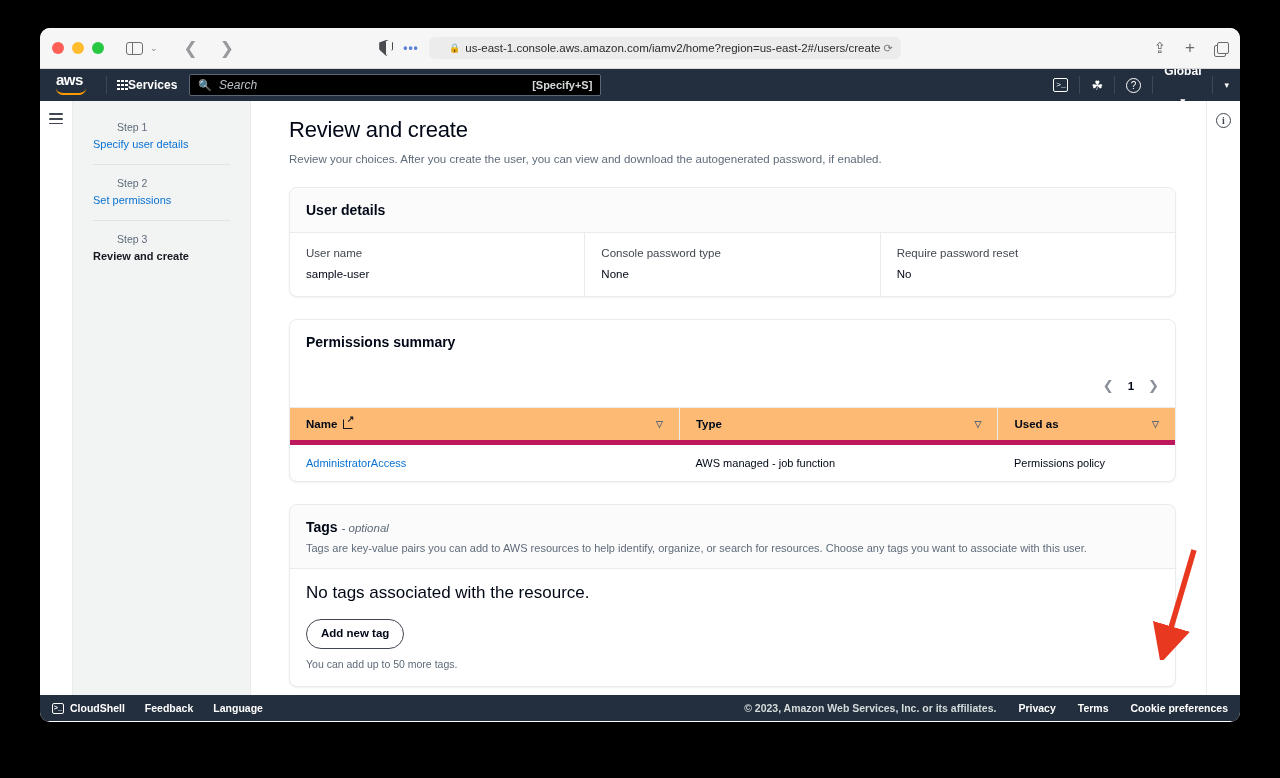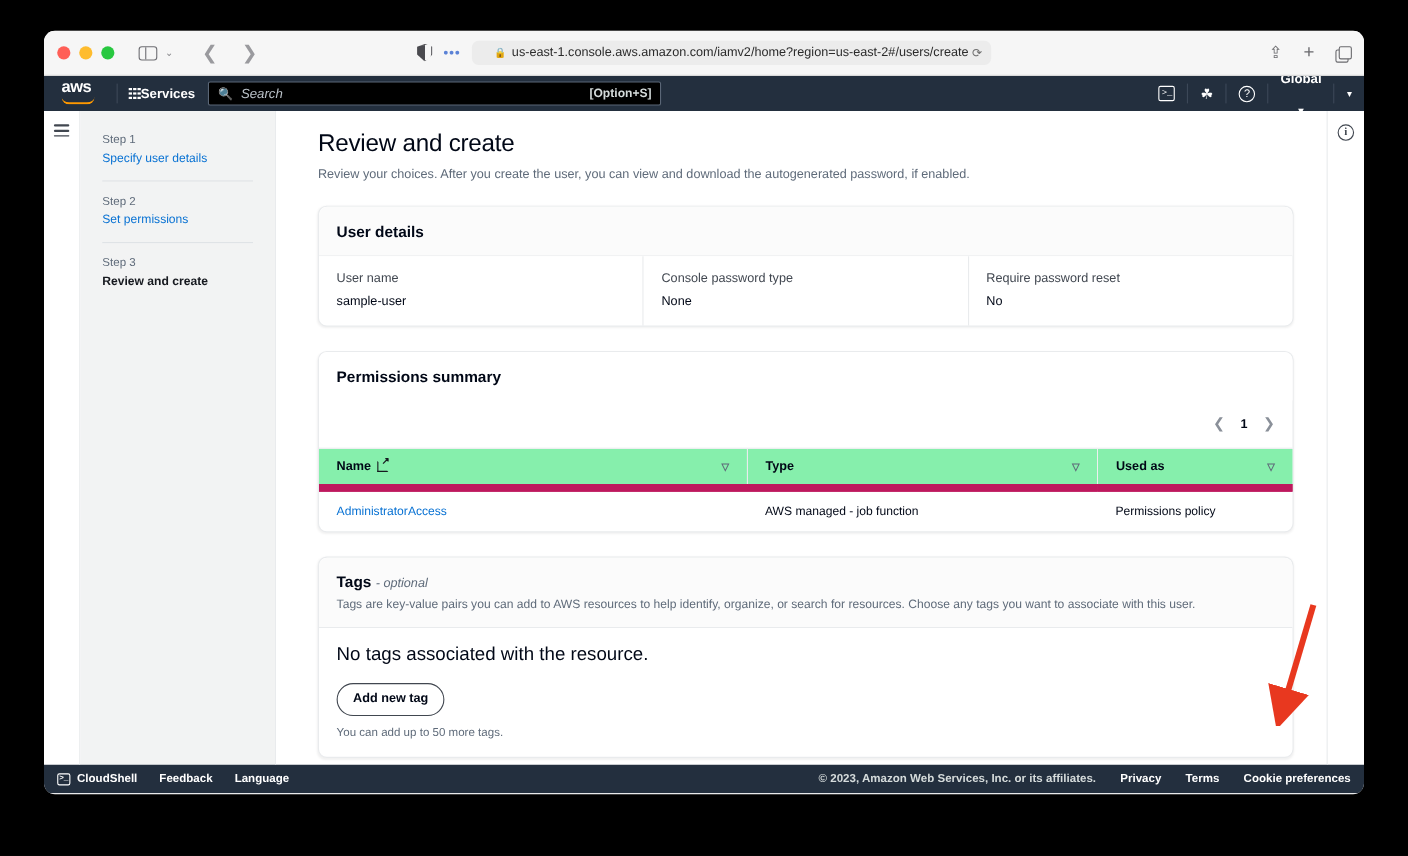--- a/index.html
+++ b/index.html
@@ -130,21 +130,21 @@
   }
   .hamb { display: flex; flex-direction: column; gap: 3px; cursor: pointer; }
   .hamb i { display: block; width: 14px; height: 1.8px; background: #414750; border-radius: 1px; }
 
   .steps {
     width: 178px; background: #f2f3f3; padding: 16px 20px 0 20px;
     border-right: 1px solid #e9ebed;
   }
   .step { padding: 4px 0 14px 0; }
   .step + .step { border-top: 1px solid #dfe3e6; padding-top: 12px; }
-  .step-num { font-size: 10.5px; color: #5f6b7a; margin-bottom: 5px; }
+  .step-num { font-size: 10.5px; color: #5f6b7a; margin-bottom: 5px; margin-left: 24px; }
   .step-label { font-size: 11px; color: #0972d3; cursor: pointer; }
   .step-label.current { color: #16191f; font-weight: 700; cursor: default; }
 
   .content {
     flex: 1; background: #ffffff; padding: 16px 0 0 0; overflow: hidden;
     display: flex; flex-direction: column;
   }
   .content-inner { padding: 0 30px 0 38px; }
   .page-title { font-size: 22px; font-weight: 400; color: #000716; letter-spacing: -.2px; }
   .page-desc { font-size: 11.5px; color: #5f6b7a; margin-top: 10px; }
@@ -166,22 +166,22 @@
   .detail-value { font-size: 11.5px; color: #000716; margin-top: 9px; }
 
   .perm-topbar { padding: 14px 16px; display: flex; justify-content: flex-end; align-items: center; }
   .pager { display: flex; align-items: center; gap: 14px; color: #8a9099; font-size: 13px; }
   .pager .num { color: #000716; font-size: 11.5px; font-weight: 700; }
   .pager .arrow { cursor: pointer; font-family: "DejaVu Sans", sans-serif; }
 
   table.tbl { width: 100%; border-collapse: collapse; }
   table.tbl th {
     text-align: center; font-size: 11.5px; font-weight: 700; color: #000716;
-    padding: 10px 16px; border-top: 1px solid #e9ebed; border-bottom: 7px solid #be185d;
-    background: #86efac; position: relative;
+    padding: 10px 16px; border-top: 1px solid #e9ebed; border-bottom: 5px solid #be185d;
+    background: #fdba74; position: relative;
   }
   table.tbl th + th { border-left: 1px solid #e9ebed; }
   table.tbl td {
     font-size: 11px; color: #000716; padding: 12px 16px; border-bottom: 0;
   }
   .th-inner { display: flex; align-items: center; justify-content: space-between; }
   .th-left { display: flex; align-items: center; gap: 6px; }
   .ext-ic { display: inline-block; width: 10px; height: 10px; position: relative; }
   .ext-ic::before {
     content:""; position:absolute; left:0; bottom:0; width:8px; height:8px;
@@ -294,21 +294,21 @@
             <i></i>
             <i></i>
             <i></i>
             <i></i>
         </span>
         <span>Services</span>
       </div>
       <div class="search-wrap">
         <span class="mag">🔍</span>
         <input class="search-input" value="" placeholder="Search" style="">
-        <span class="kbd-hint">[Option+S]</span>
+        <span class="kbd-hint">[Specify+S]</span>
       </div>
       <div class="aws-right">
         <div>
           <span class="cs-icon">&gt;_</span>
         </div>
         <span class="vline"></span>
         <div>
           <span class="bell">☘</span>
         </div>
         <span class="vline"></span>

